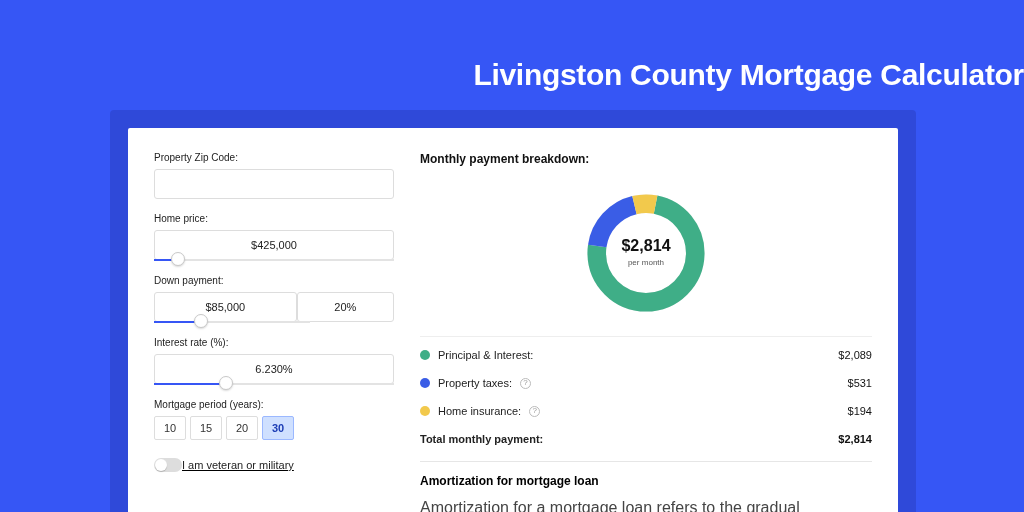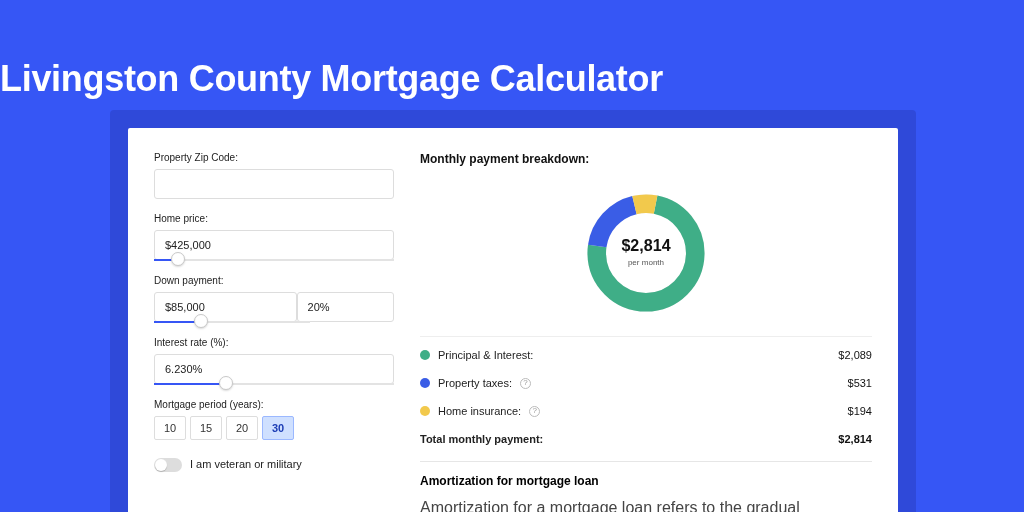--- a/index.html
+++ b/index.html
@@ -10,23 +10,23 @@
     height: 512px;
     overflow: hidden;
   }
   .stage {
     width: 1024px;
     height: 512px;
     position: relative;
   }
   .title {
     color: #fff;
-    font-size: 36px;
+    font-size: 30px;
     font-weight: 700;
-    text-align: left;
+    text-align: right;
     padding-top: 58px;
     letter-spacing: -0.3px;
   }
   .panel-shadow {
     position: absolute;
     left: 110px;
     top: 110px;
     width: 806px;
     height: 420px;
     background: #2f49d9;
@@ -55,20 +55,21 @@
   }
   .text-input {
     width: 100%;
     height: 30px;
     border: 1px solid #ddd;
     border-radius: 3px;
     background: #fff;
     padding: 0 10px;
     font-size: 11px;
     color: #222;
+    text-align: center;
   }
   .field { margin-bottom: 14px; position: relative; }
   .slider-track {
     height: 2px;
     background: #e3e3e3;
     position: relative;
     margin-top: -1px;
   }
   .slider-fill {
     height: 2px;
@@ -100,21 +101,21 @@
     display: flex; align-items: center; justify-content: center;
     cursor: pointer;
   }
   .period-btn.active {
     background: #cfe0ff;
     border-color: #9bb8ff;
     color: #1c3db5;
     font-weight: 600;
   }
 
-  .toggle-row { display: flex; align-items: flex-start; gap: 8px; margin-top: 18px; }
+  .toggle-row { display: flex; align-items: center; margin-top: 18px; text-decoration: underline; }
   .toggle {
     width: 28px; height: 14px;
     background: #ddd;
     border-radius: 8px;
     position: relative;
   }
   .toggle .dot {
     width: 12px; height: 12px;
     background: #fff;
     border-radius: 50%;

